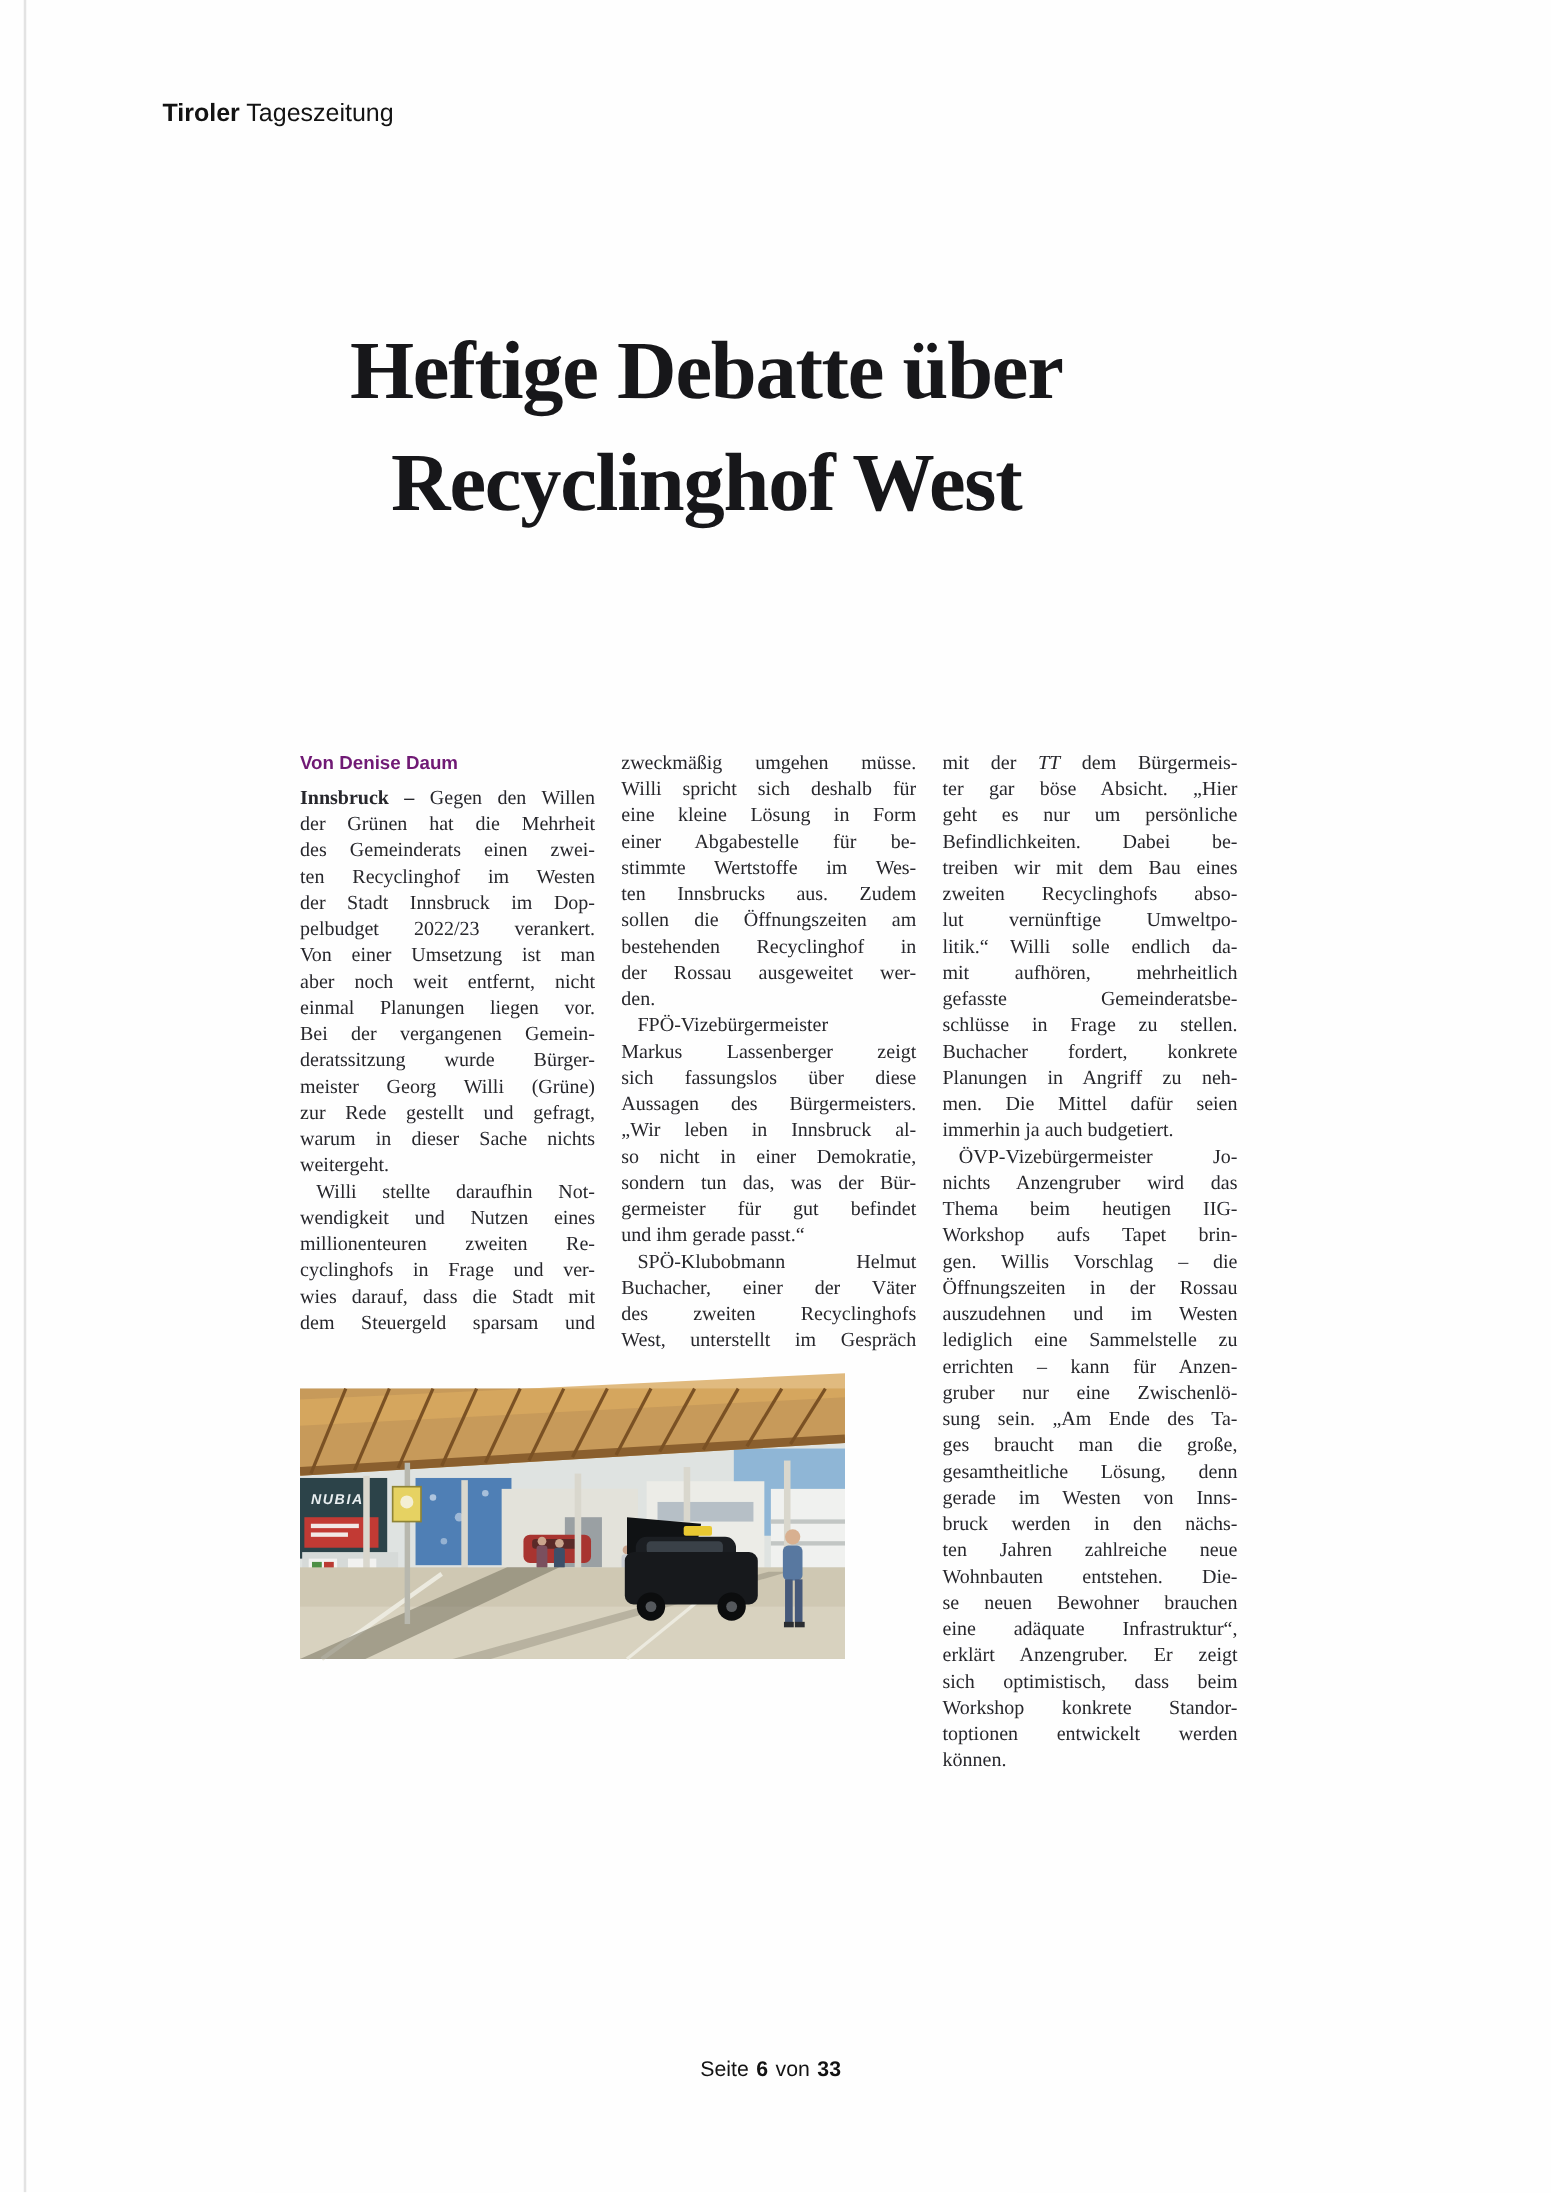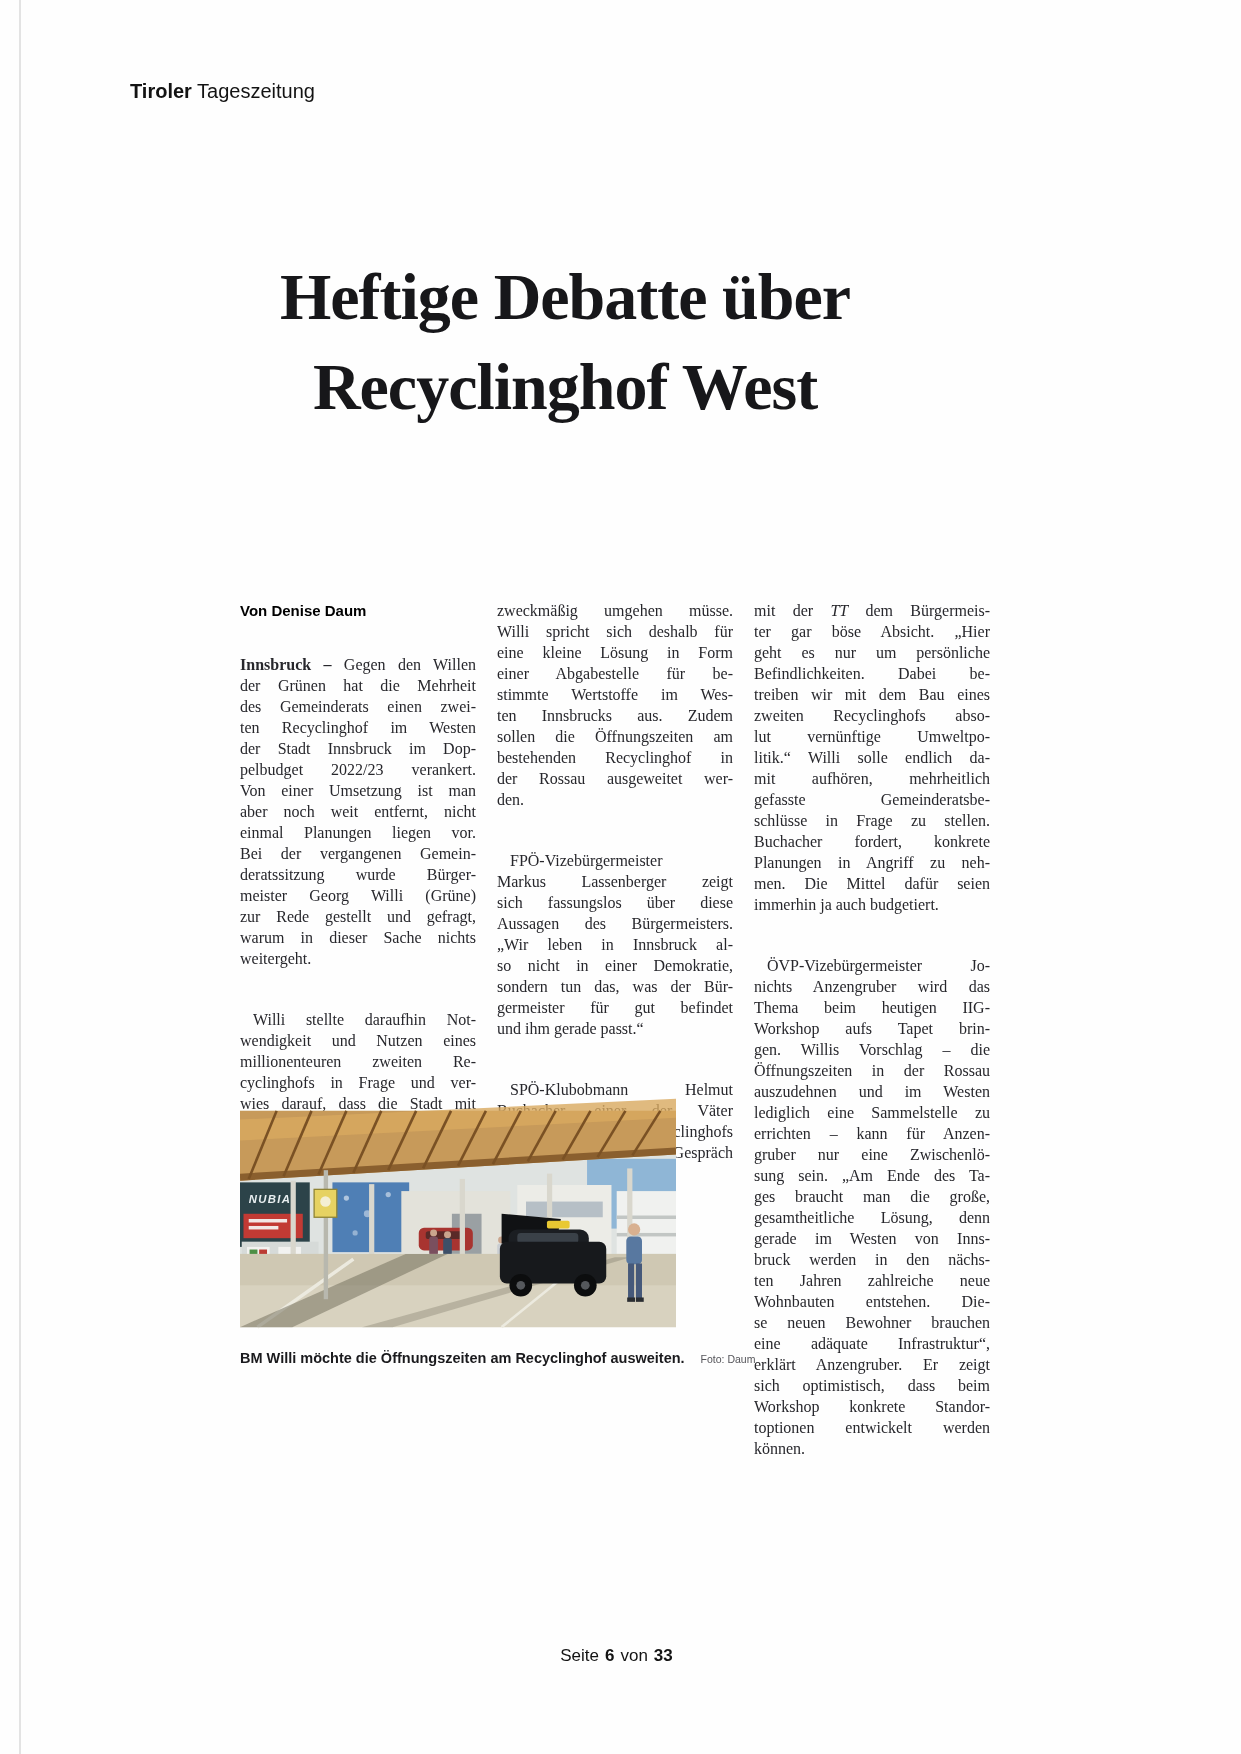--- a/index.html
+++ b/index.html
@@ -16,24 +16,24 @@
               font-family:"Liberation Serif", serif; font-weight:bold; font-size:66px;
               line-height:90px; color:#17171a; letter-spacing:-1px; }
 
   .subhead { position:absolute; left:210px; top:440px; width:710px; text-align:center;
              font-family:"Liberation Serif", serif; font-size:28px; line-height:38px; color:#2d2d33; }
 
   .cols { position:absolute; left:240px; top:600px; width:750px; display:flex; gap:21px;
           font-family:"Liberation Serif", serif; font-size:16px; line-height:21px; color:#27272c; }
   .col { width:236px; }
   .byline { font-family:"Liberation Sans", sans-serif; font-size:15px; font-weight:bold;
-            color:#000000; margin-bottom:33px; }
+            color:#701a75; margin-bottom:7px; }
   .bl { text-align:justify; text-align-last:justify; min-height:21px; }
   .bl.last { text-align-last:left; }
-  .bl.ind { text-indent:13px;margin-top:40px; }
+  .bl.ind { text-indent:13px; }
   .bl i { font-style:italic; }
   .bl b { font-weight:bold; }
 
   .photo { position:absolute; left:240px; top:1095px; width:436px; height:248px;font-style:italic; }
   .photo svg { display:block; width:100%; height:100%; }
 
   .caption { position:absolute; left:240px; top:1350px; width:600px; font-size:14.5px;
              font-weight:bold; color:#1a1a1d; }
   .credit { font-size:10.5px; font-weight:normal; color:#55555a; margin-left:16px; }
 
@@ -243,20 +243,17 @@
 
       <circle cx="452" cy="136" r="7" fill="#d8b090"></circle>
       <rect x="443" y="144" width="18" height="32" rx="5" fill="#5878a0"></rect>
       <rect x="445" y="175" width="7" height="40" fill="#46597a"></rect>
       <rect x="454" y="175" width="7" height="40" fill="#46597a"></rect>
       <rect x="444" y="214" width="9" height="5" fill="#2a2d31"></rect>
       <rect x="454" y="214" width="9" height="5" fill="#2a2d31"></rect>
     </svg>
   </div>
 
-  <div class="caption">
-    <span>BM Willi möchte die Öffnungszeiten am Recyclinghof ausweiten.</span><span class="credit">Foto: Daum</span>
-  </div>
 
   <div class="footer">
     <span class="sp">Seite</span><span class="sp b">6</span><span class="sp">von</span><span class="sp b">33</span>
   </div>
 </div>
 
 </body></html>

